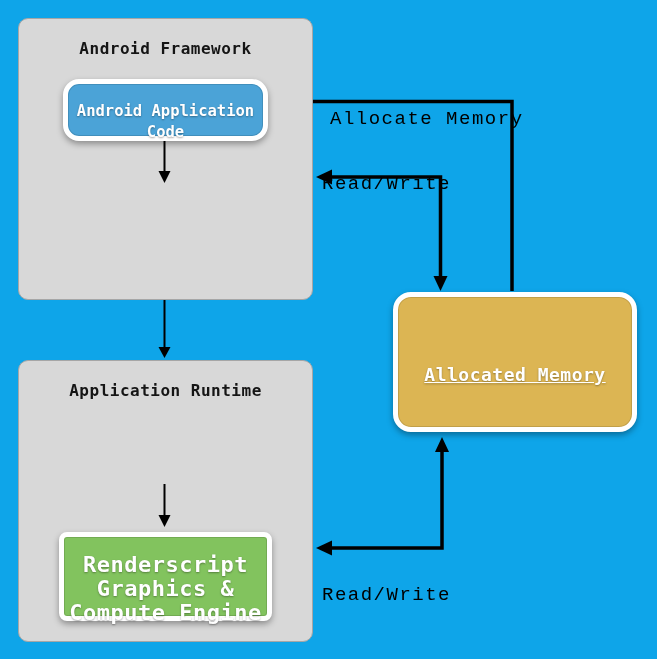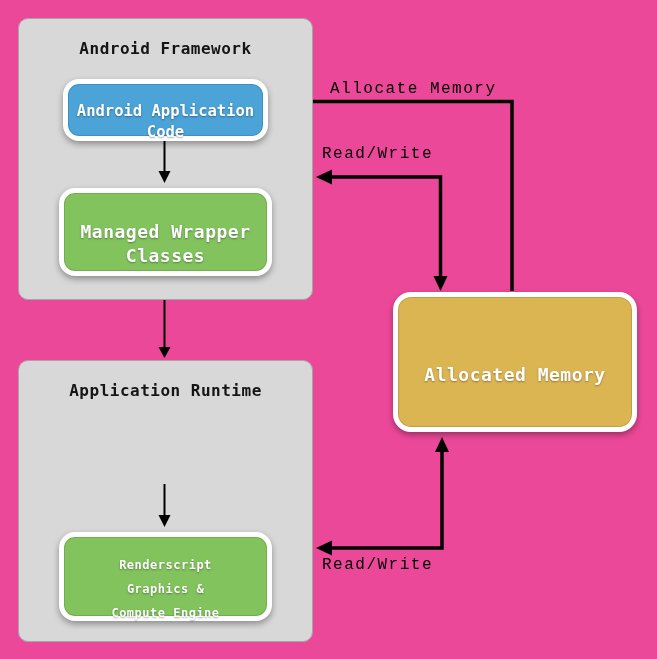--- a/index.html
+++ b/index.html
@@ -1,17 +1,17 @@
 <!DOCTYPE html>
 <html><head>
 <meta charset="utf-8">
 <style>
   html,body { margin:0; padding:0; background:#ffffff; }
   .canvas {
-    position:relative; width:657px; height:659px; background:#ec4899;
+    position:relative; width:657px; height:659px; background:#0ea5e9;
     font-family:"DejaVu Sans Mono", monospace; overflow:hidden;
   }
   .panel {
     position:absolute; width:295px; height:282px; box-sizing:border-box;
     border:1px solid #a6a6a6; border-radius:10px;
   }
   #panel-framework   { left:18px; top:18px; }
   #panel-renderscript{ left:18px; top:360px; }
   .panel-title {
     position:absolute; left:0; right:0; top:20px; text-align:center;
@@ -25,45 +25,41 @@
     text-align:center; color:#ffffff; font-weight:bold;
   }
   .chip-label {
     white-space:pre-line;
     text-shadow:0 1px 2px rgba(0,0,0,0.35);
     margin-top:24px;
   }
   .chip-app    { left:44px; top:60px;  width:205px; height:62px; font-size:15.5px; line-height:21px; }
   .chip-code   { left:44px; top:60px;  width:205px; height:63px; font-size:15.5px; line-height:21px; }
   .chip-wrapper{ left:40px; top:169px; width:213px; height:88px; font-size:18px; line-height:24px; letter-spacing:0.5px; }
-  .chip-engine { left:40px; top:171px; width:213px; height:89px; font-size:12px; line-height:24px; letter-spacing:0.5px; }
-  #memory-box  { left:393px; top:292px; width:244px; height:140px; font-size:18px; letter-spacing:0.5px; border-radius:18px; }
+  .chip-engine { left:40px; top:171px; width:213px; height:89px; font-size:22px; line-height:24px; letter-spacing:0.5px;border-radius:8px; }
+  #memory-box  { left:393px; top:292px; width:244px; height:140px; font-size:18px; letter-spacing:0.5px; border-radius:18px;text-decoration:underline; }
   .edge-label {
     position:absolute; font-family:"Liberation Mono", monospace;
-    font-size:16px; letter-spacing:1.5px; color:#000; white-space:nowrap;
+    font-size:19px; letter-spacing:1.5px; color:#000; white-space:nowrap;margin-top:28px;
   }
   #lbl-allocate  { left:330px; top:80px; }
   #lbl-rw-top    { left:322px; top:145px; }
   #lbl-rw-bottom { left:322px; top:556px; }
   svg.arrows { position:absolute; left:0; top:0; pointer-events:none; }
 </style>
 </head>
 <body>
 
 <div class="canvas">
 
   <section class="panel" id="panel-framework" style="background: rgb(216, 216, 216);">
     <div class="panel-title">Android Framework</div>
     <div class="chip chip-app" style="background: rgb(75, 163, 215);">
       <span class="chip-label">Android Application
 Code</span>
-    </div>
-    <div class="chip chip-wrapper" style="background: rgb(130, 195, 94);">
-      <span class="chip-label">Managed Wrapper
-Classes</span>
     </div>
   </section>
 
   <section class="panel" id="panel-renderscript" style="background: rgb(216, 216, 216);">
     <div class="panel-title">Application Runtime</div>
     <div class="chip chip-engine" style="background: rgb(130, 195, 94);">
       <span class="chip-label">Renderscript
 Graphics &amp;
 Compute Engine</span>
     </div>

